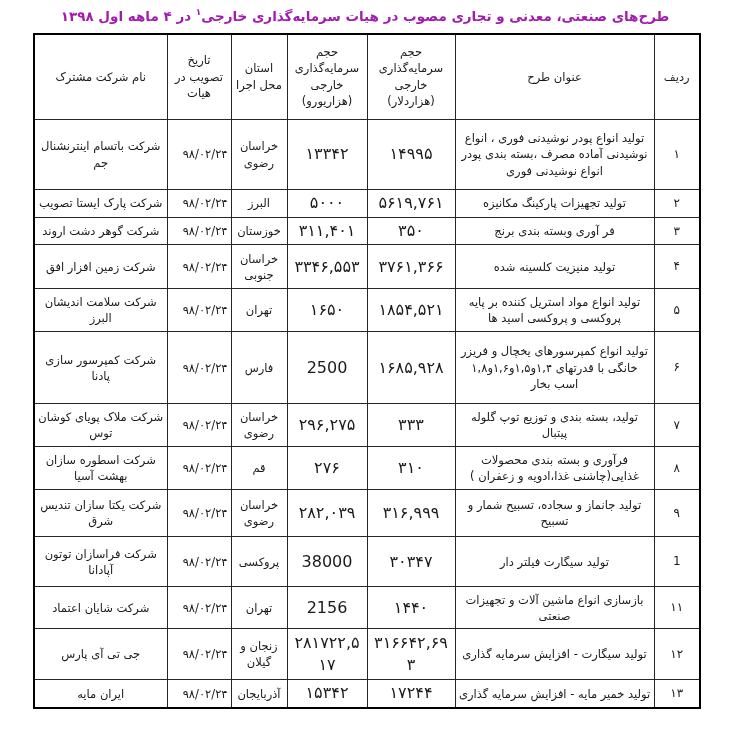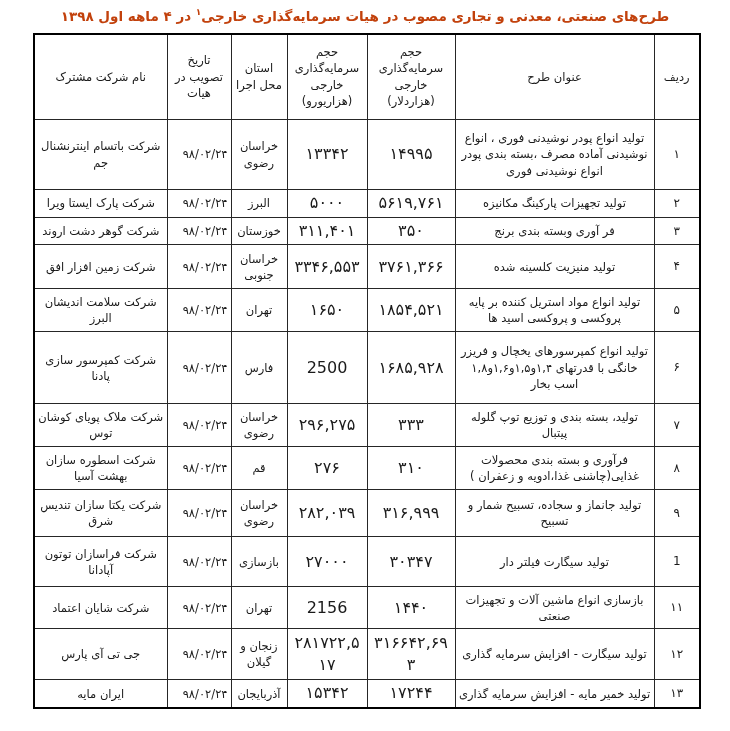--- a/index.html
+++ b/index.html
@@ -15,21 +15,21 @@
     overflow: hidden;
     font-family: "DejaVu Sans", sans-serif;
     color: #1a1a1a;
     direction: rtl;
   }
   .doc-title {
     margin-top: 7px;
     text-align: center;
     font-size: 13.5px;
     font-weight: bold;
-    color: #c2410c;
+    color: #a21caf;
     letter-spacing: 0;
   }
   .doc-title sup {
     font-size: 9px;
     vertical-align: super;
   }
   .table-wrap {
     margin: 9px 29px 0 35px;
   }
   table.projects {
@@ -113,21 +113,21 @@
       <td class="date-cell">۹۸/۰۲/۲۴</td>
       <td class="company-cell">شرکت باتسام اینترنشنال جم</td>
     </tr>
           <tr>
       <td class="row-no">۲</td>
       <td class="title-cell">تولید تجهیزات پارکینگ مکانیزه</td>
       <td class="num">۵۶۱۹,۷۶۱</td>
       <td class="num">۵۰۰۰</td>
       <td class="province-cell">البرز</td>
       <td class="date-cell">۹۸/۰۲/۲۴</td>
-      <td class="company-cell">شرکت پارک ایستا ویرا</td>
+      <td class="company-cell">شرکت پارک ایستا تصویب</td>
     </tr>
           <tr>
       <td class="row-no">۳</td>
       <td class="title-cell">فر آوری وبسته بندی برنج</td>
       <td class="num">۳۵۰</td>
       <td class="num">۳۱۱,۴۰۱</td>
       <td class="province-cell">خوزستان</td>
       <td class="date-cell">۹۸/۰۲/۲۴</td>
       <td class="company-cell">شرکت گوهر دشت اروند</td>
     </tr>
@@ -182,22 +182,22 @@
       <td class="num">۳۱۶,۹۹۹</td>
       <td class="num">۲۸۲,۰۳۹</td>
       <td class="province-cell">خراسان رضوی</td>
       <td class="date-cell">۹۸/۰۲/۲۴</td>
       <td class="company-cell">شرکت یکتا سازان تندیس شرق</td>
     </tr>
           <tr>
       <td class="row-no">1</td>
       <td class="title-cell">تولید سیگارت فیلتر دار</td>
       <td class="num">۳۰۳۴۷</td>
-      <td class="num">۲۷۰۰۰</td>
-      <td class="province-cell">بازسازی</td>
+      <td class="num">38000</td>
+      <td class="province-cell">پروکسی</td>
       <td class="date-cell">۹۸/۰۲/۲۴</td>
       <td class="company-cell">شرکت فراسازان توتون آپادانا</td>
     </tr>
           <tr>
       <td class="row-no">۱۱</td>
       <td class="title-cell">بازسازی انواع ماشین آلات و تجهیزات صنعتی</td>
       <td class="num">۱۴۴۰</td>
       <td class="num">2156</td>
       <td class="province-cell">تهران</td>
       <td class="date-cell">۹۸/۰۲/۲۴</td>

